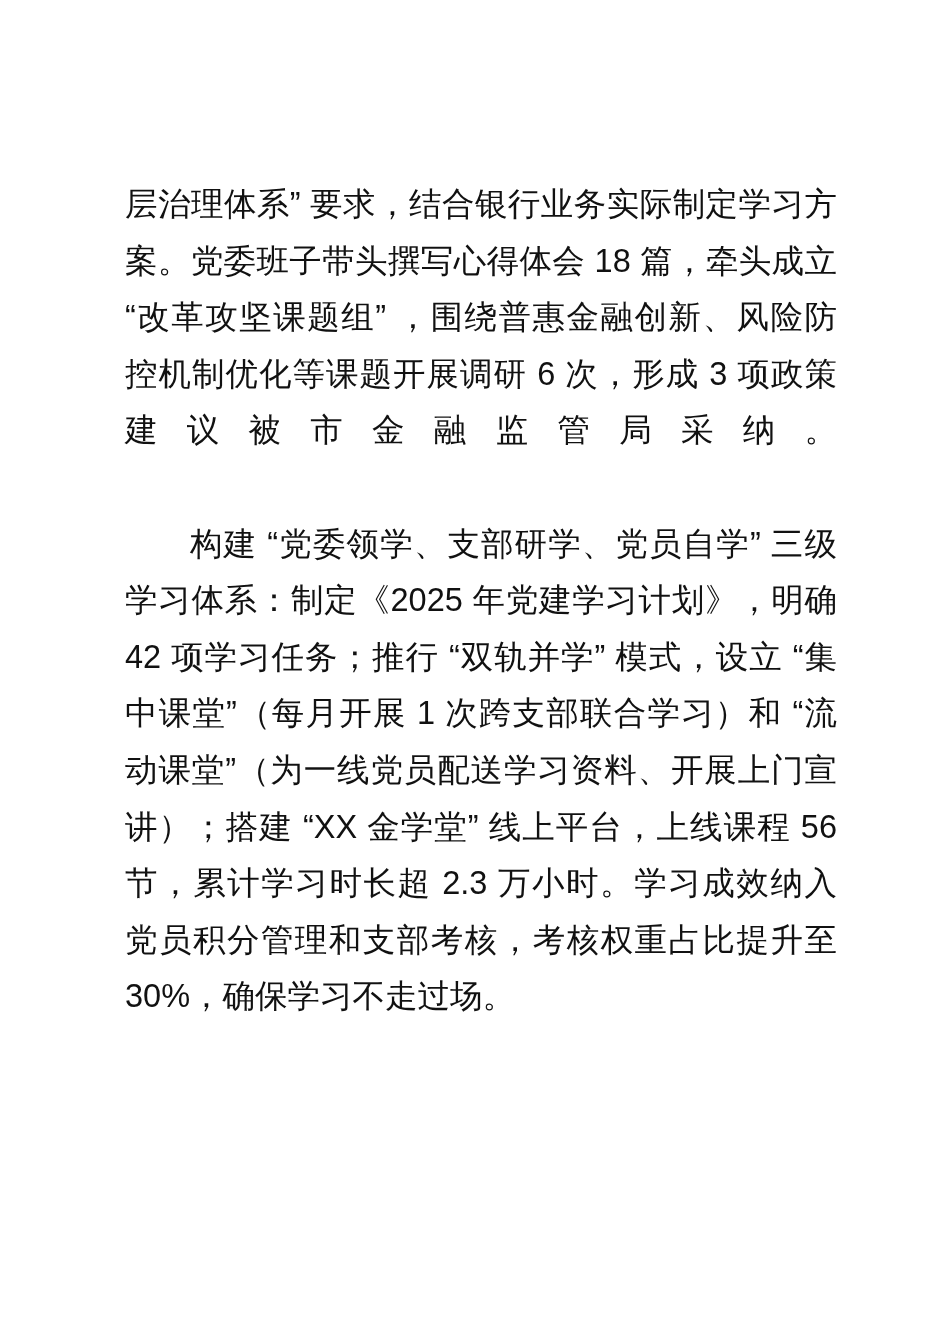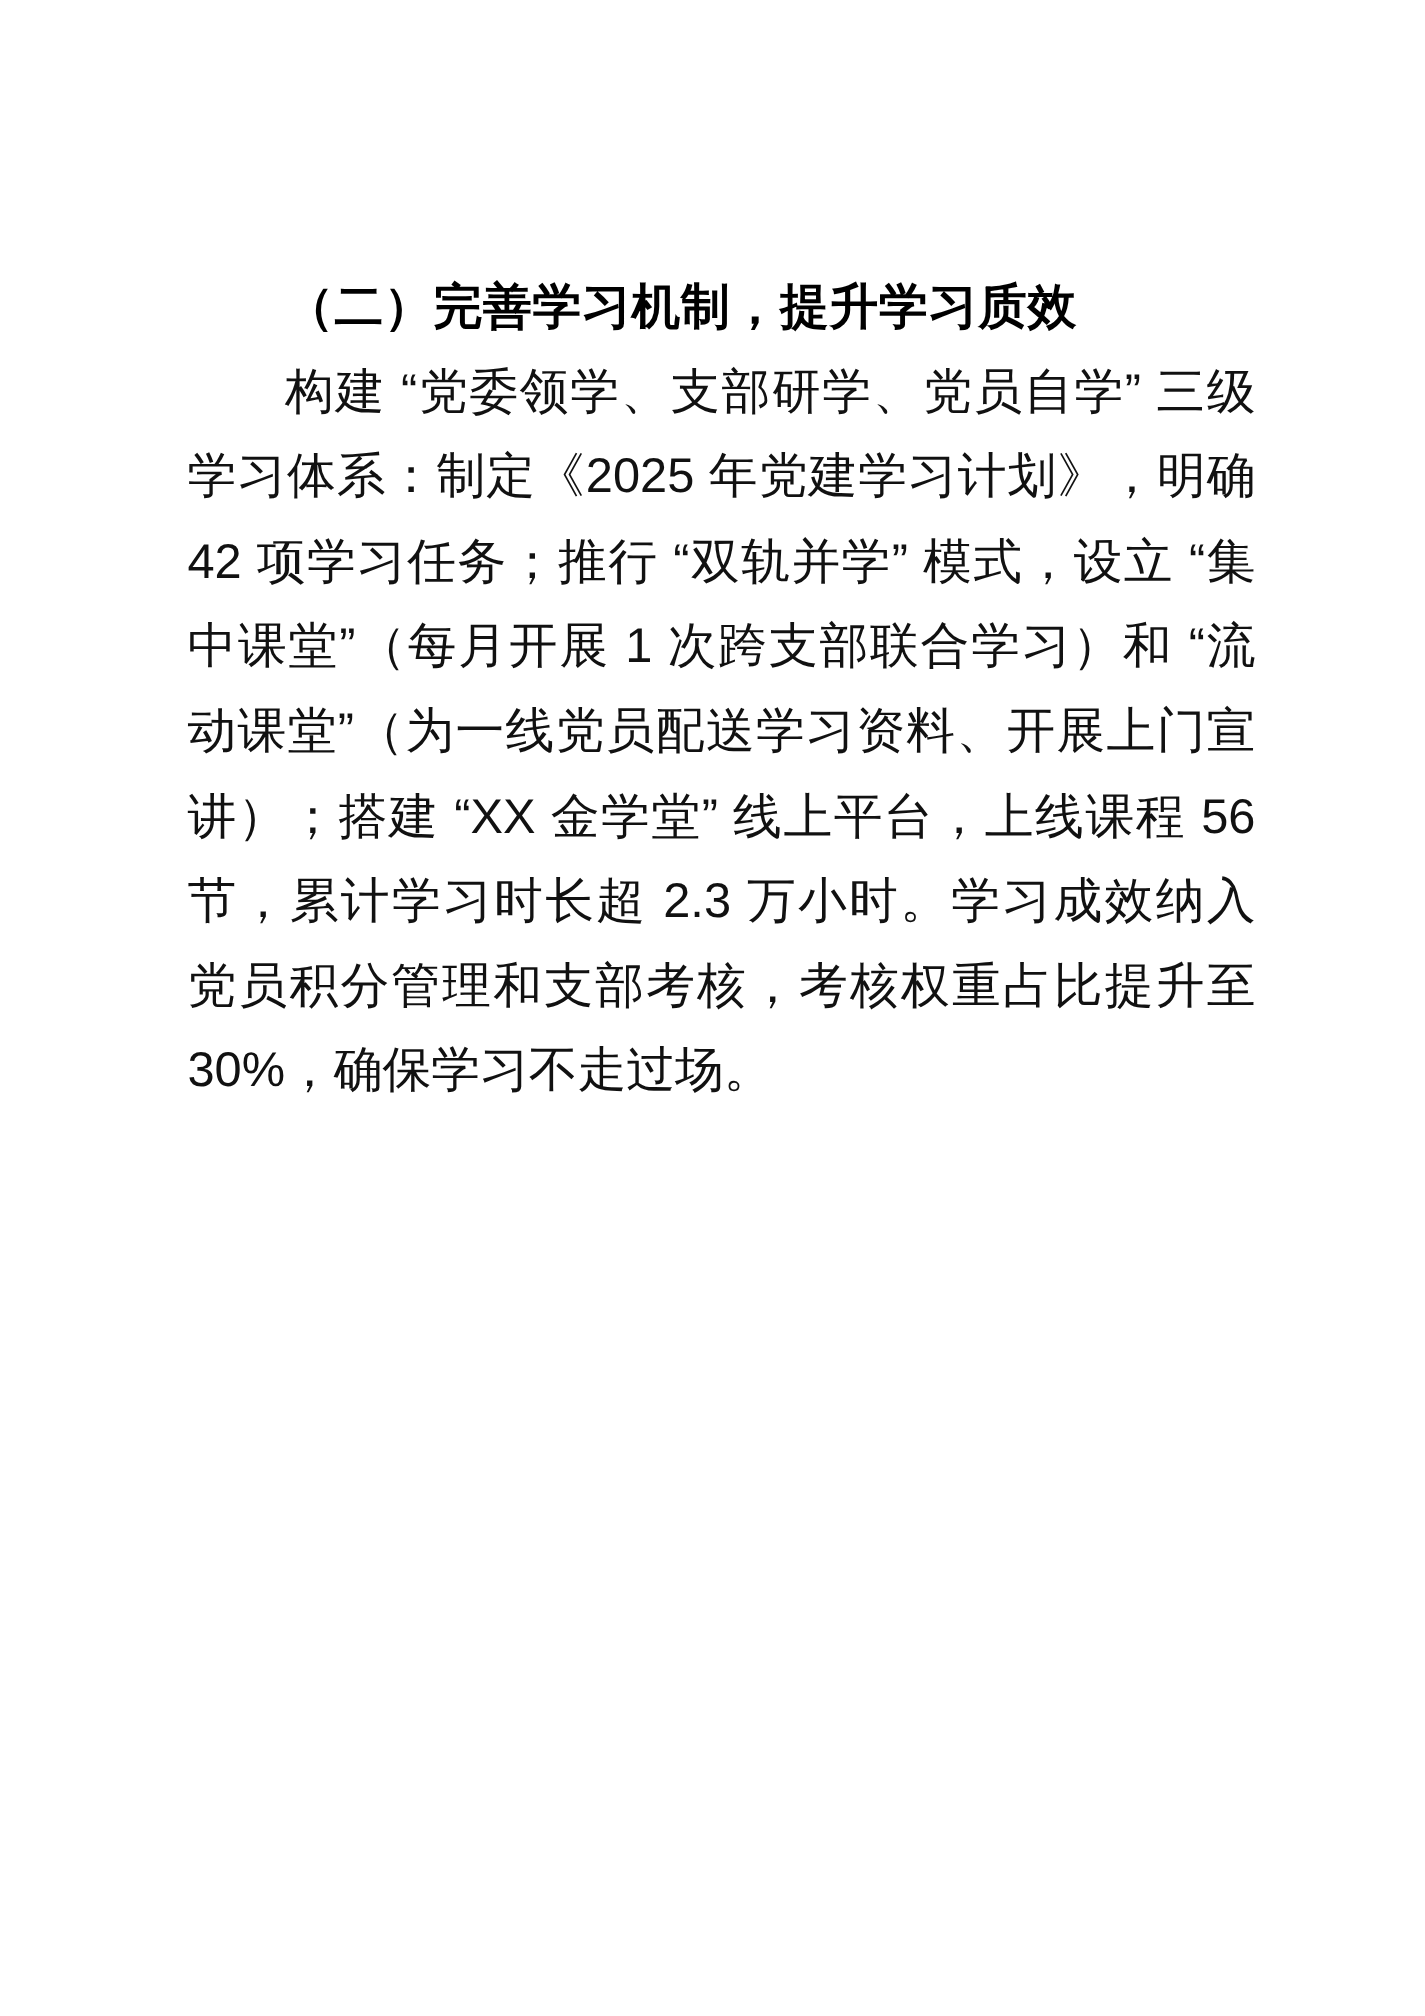--- a/index.html
+++ b/index.html
@@ -64,20 +64,20 @@
   p.para.nostretch::after {
     content: none;
   }
 </style>
 </head>
 <body>
 
 <div class="page">
   <div class="doc-body">
 
+    <p class="para cont">层治理体系” 要求，结合银行业务实际制定学习方案。党委班子带头撰写心得体会 18 篇，牵头成立 “改革攻坚课题组” ，围绕普惠金融创新、风险防控机制优化等课题开展调研 6 次，形成 3 项政策建议被市金融监管局采纳。</p>
 
 
-    <p class="heading">（二）完善学习机制，提升学习质效</p>
 
     <p class="para indent nostretch">构建 “党委领学、支部研学、党员自学” 三级学习体系：制定《2025 年党建学习计划》，明确 42 项学习任务；推行 “双轨并学” 模式，设立 “集中课堂”（每月开展 1 次跨支部联合学习）和 “流动课堂”（为一线党员配送学习资料、开展上门宣讲）；搭建 “XX 金学堂” 线上平台，上线课程 56 节，累计学习时长超 2.3 万小时。学习成效纳入党员积分管理和支部考核，考核权重占比提升至 30%，确保学习不走过场。</p>
 
   </div>
 </div>
 
 </body></html>

